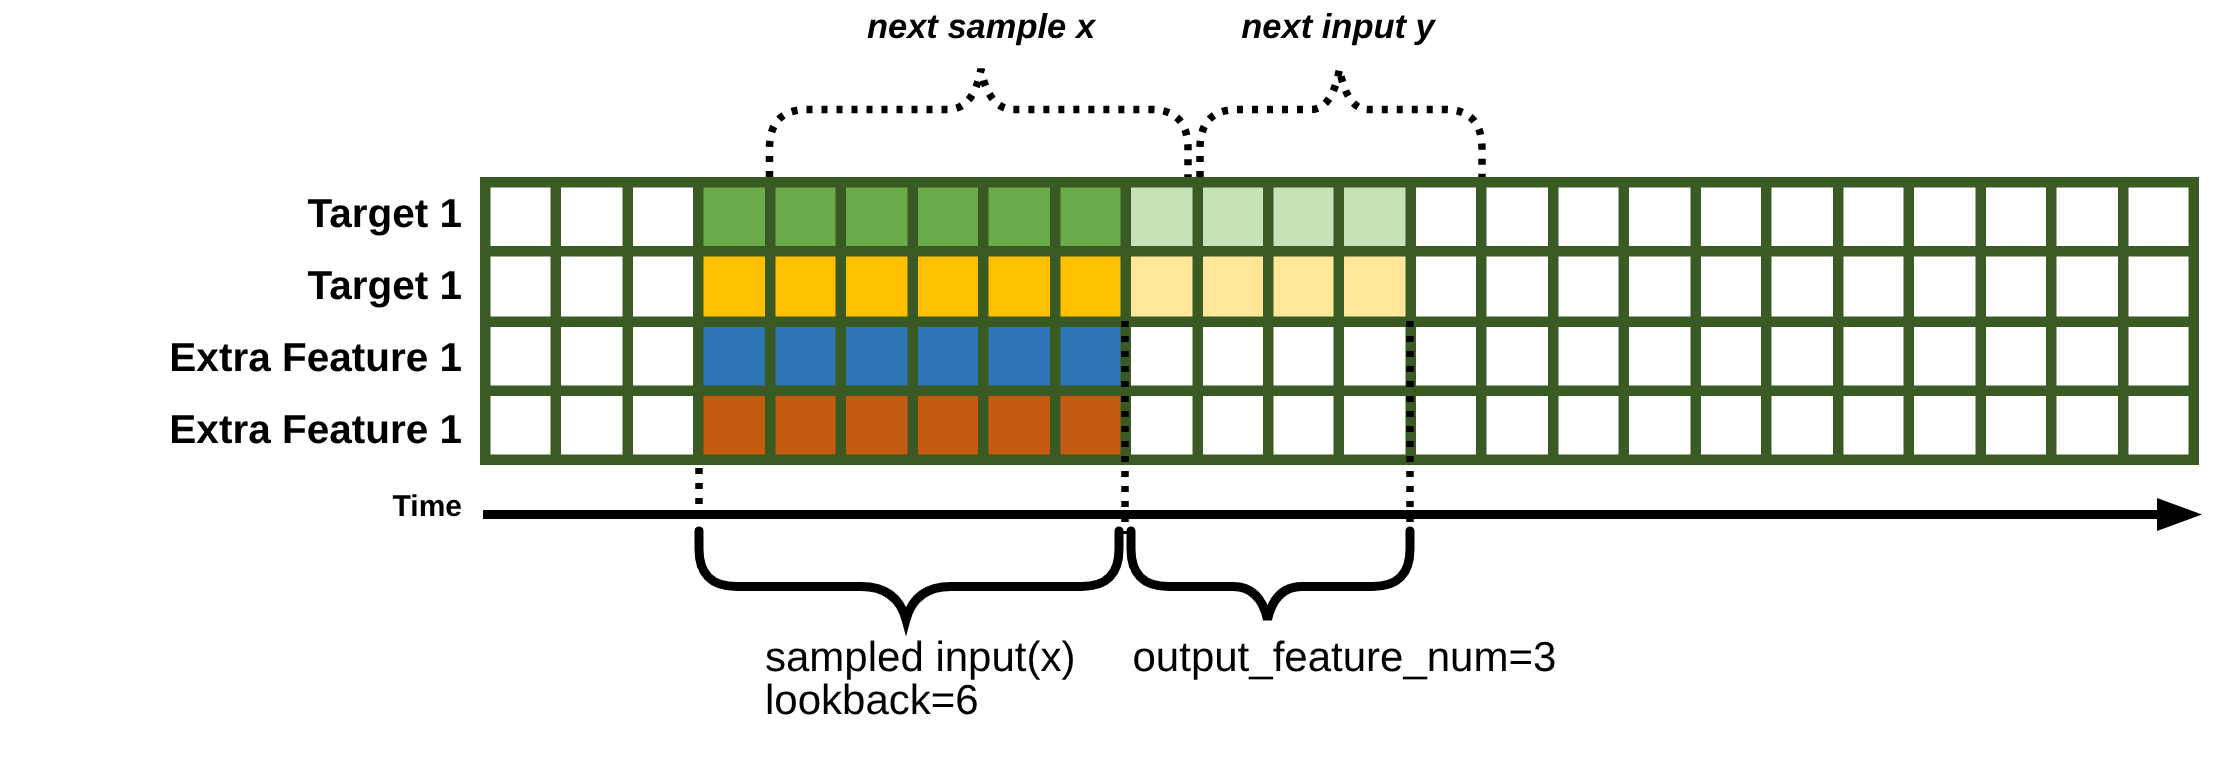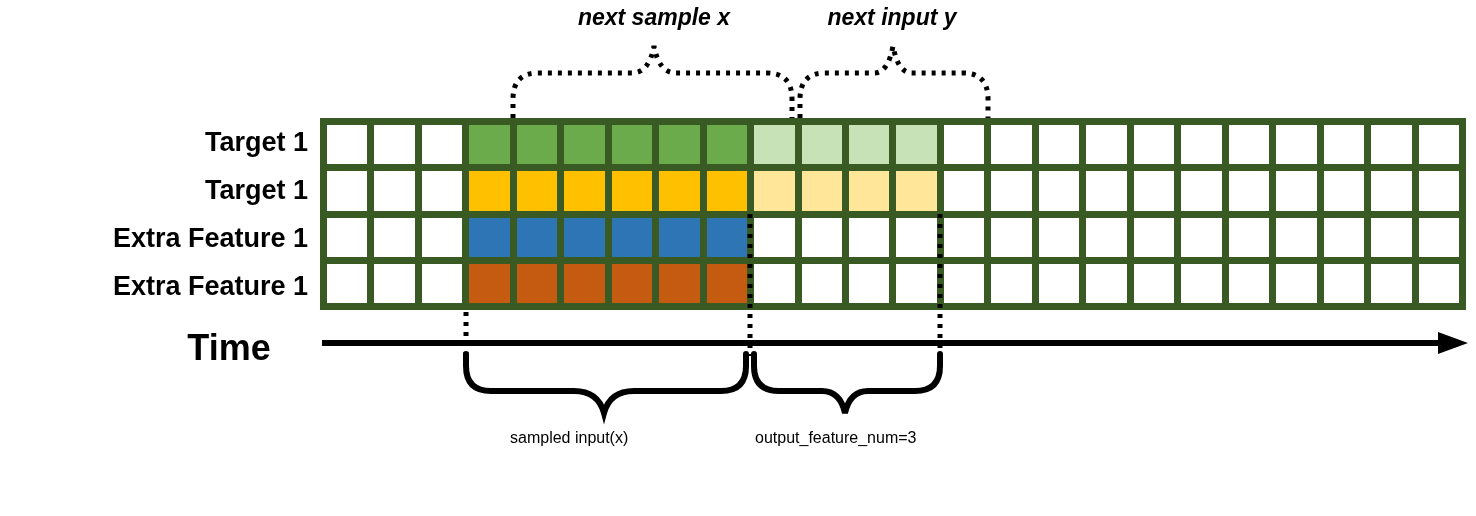--- a/index.html
+++ b/index.html
@@ -27,25 +27,25 @@
   .cell { width:100%; height:100%; }
   .row-labels {
     position:absolute; left:0; top:118px; width:308px; height:192px;
     display:grid; grid-template-rows:repeat(4,1fr); z-index:2;
   }
   .row-label {
     display:flex; align-items:center; justify-content:flex-end;
     font-size:27px; font-weight:bold; white-space:nowrap;
   }
   .time-label {
-    position:absolute; left:150px; top:327px; width:158px; text-align:center;
-    font-size:36px; font-weight:bold;
+    position:absolute; left:150px; top:327px; width:158px; text-align:right;
+    font-size:20px; font-weight:bold;
   }
   .param-block {
-    position:absolute; top:423px; font-size:16px; line-height:29px; white-space:nowrap;
+    position:absolute; top:423px; font-size:28px; line-height:29px; white-space:nowrap;
   }
   .param-block.input  { left:510px; }
   .param-block.output { left:755px; }
   svg.overlay {
     position:absolute; left:0; top:0; z-index:3; pointer-events:none;
   }
 </style>
 </head>
 <body>
 
@@ -176,19 +176,20 @@
     <line x1="322" y1="343" x2="1444" y2="343" stroke="#000" stroke-width="6"></line>
     <polygon points="1468,343 1438,332 1438,354" fill="#000"></polygon>
 
     <path d="M 466 354 V 366 Q 466 391 491 391 H 574 Q 598 391 604 413 Q 610 391 634 391 H 721 Q 746 391 746 366 V 354" fill="none" stroke="#000" stroke-width="6" stroke-linecap="round"></path>
 
     <path d="M 754 354 V 366 Q 754 391 779 391 H 822 Q 840 391 845 413 Q 850 391 868 391 H 915 Q 940 391 940 366 V 354" fill="none" stroke="#000" stroke-width="6" stroke-linecap="round"></path>
   </svg>
 
   <div class="param-block input">
     <div>sampled input(x)</div>
+    <div>lookback=6</div>
   </div>
 
   <div class="param-block output">
     <div>output_feature_num=3</div>
   </div>
 
 </div>
 
 </body></html>

